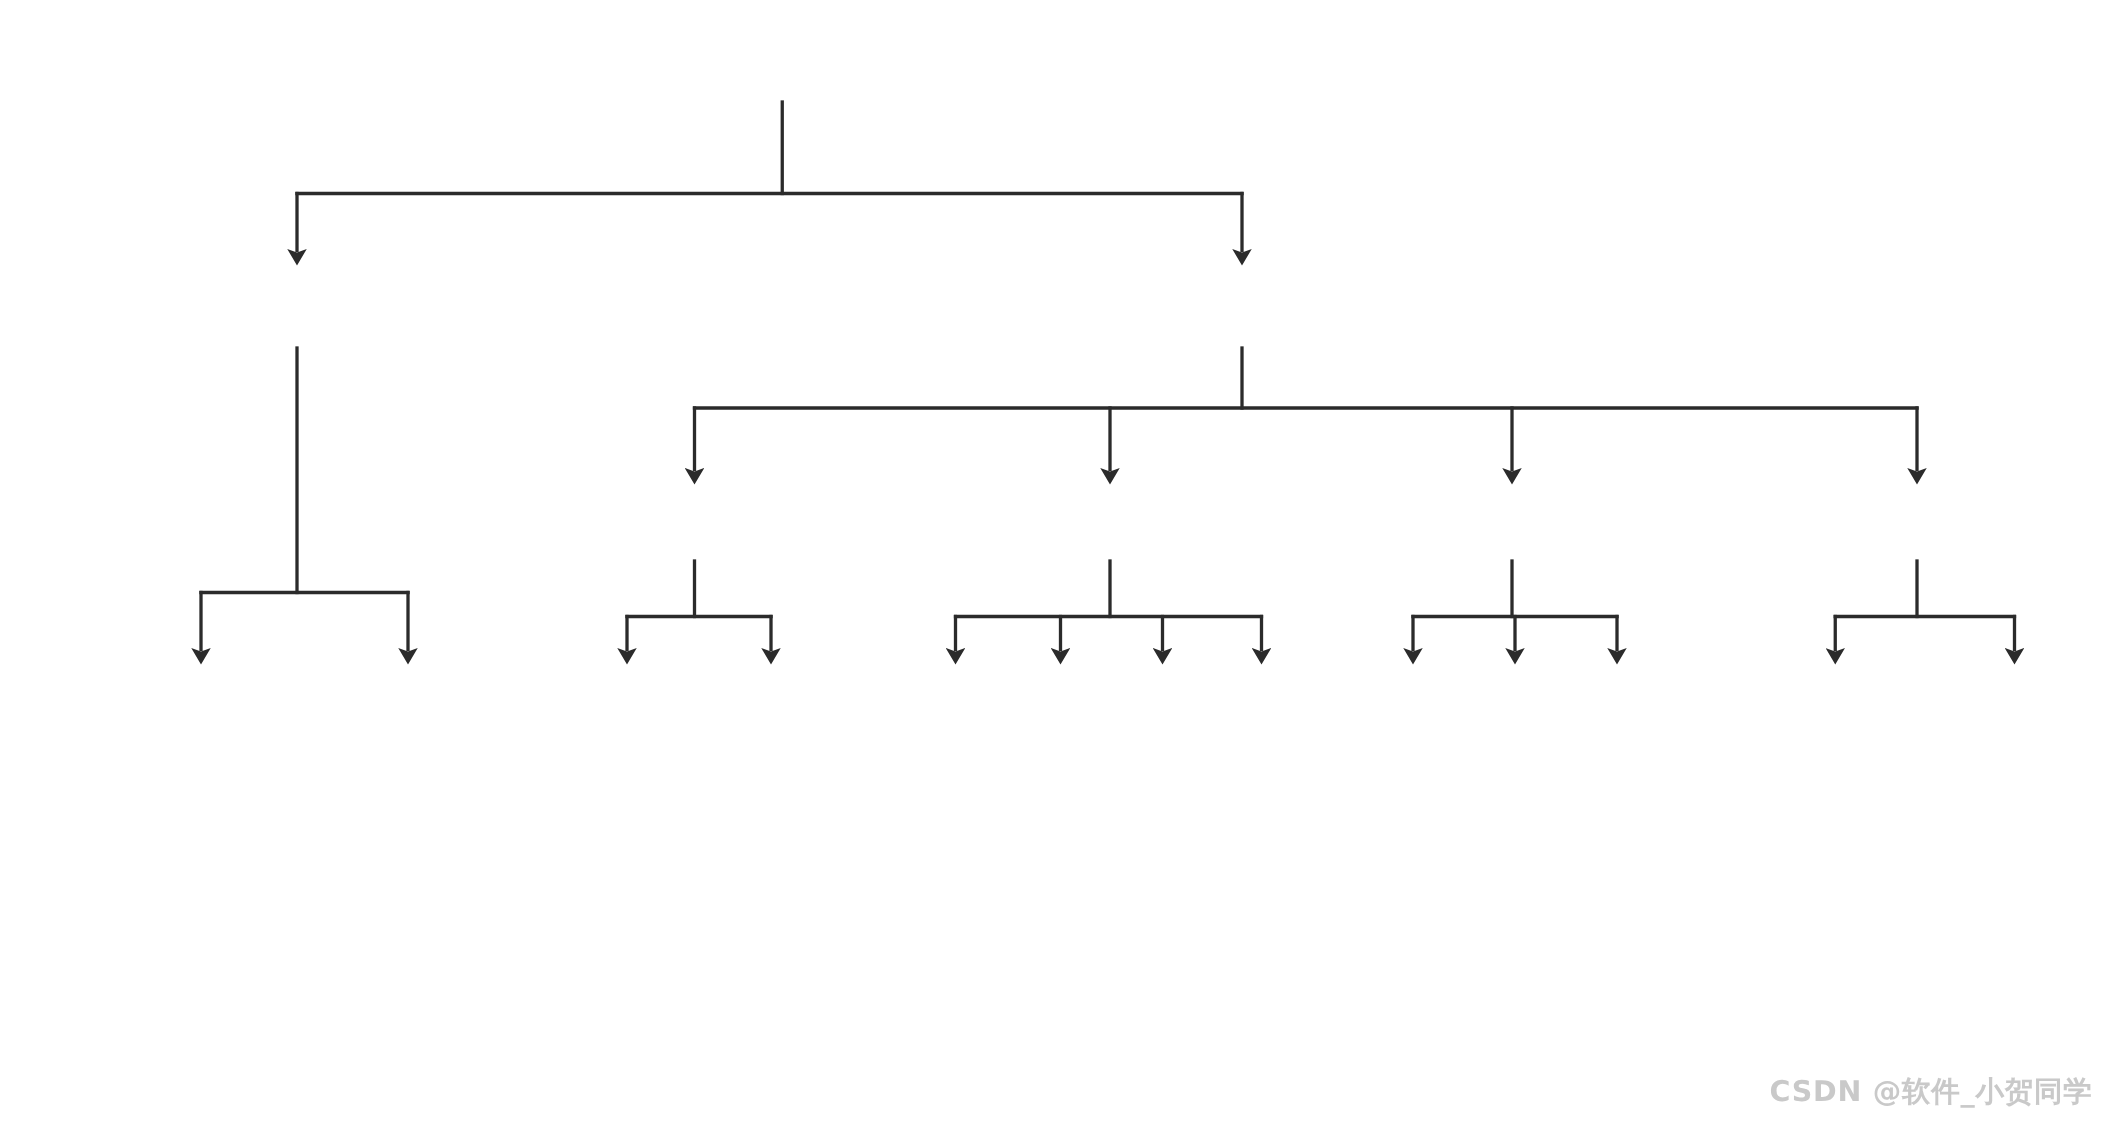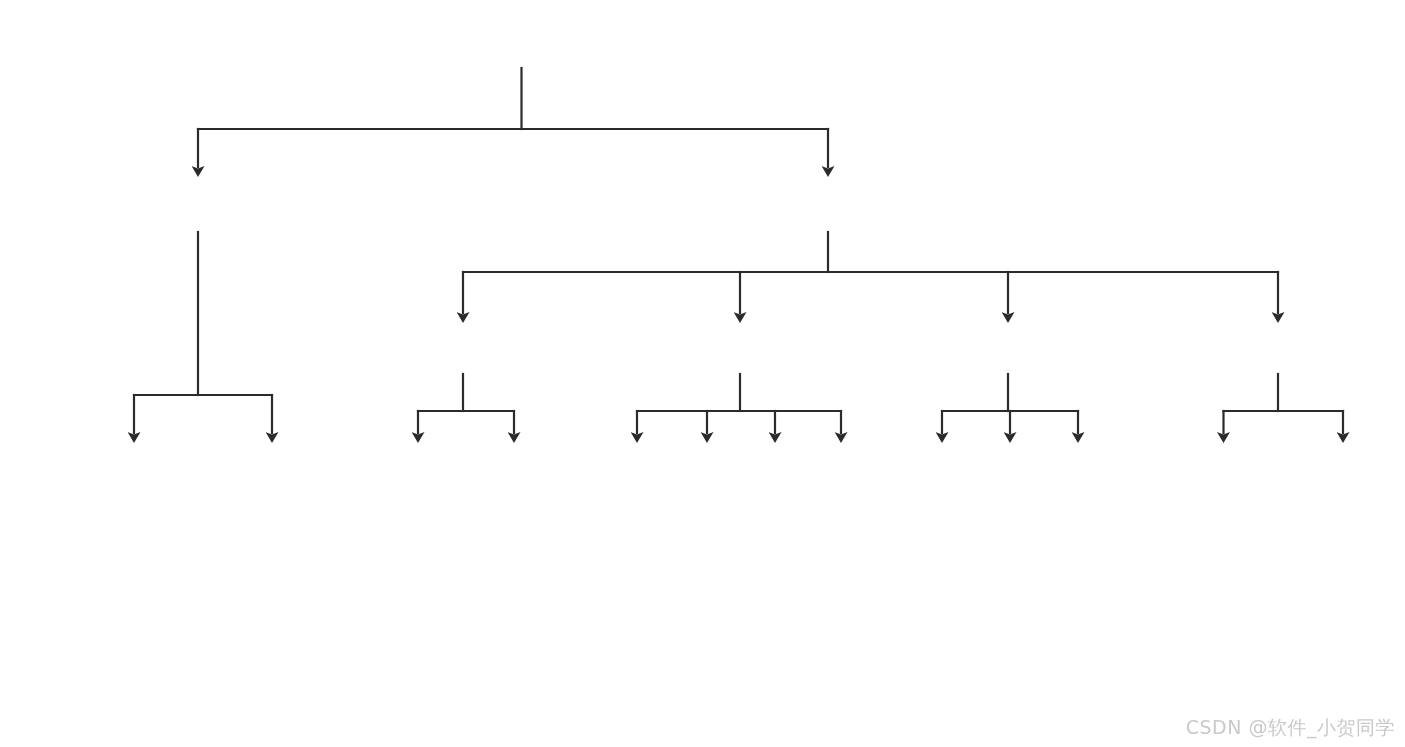--- a/index.html
+++ b/index.html
@@ -12,20 +12,21 @@
     height: 747px;
     font-family: "DejaVu Sans", "Liberation Sans", sans-serif;
     overflow: hidden;
     position: relative;
   }
   #diagram-root {
     position: absolute;
     left: 0; top: 0;
     width: 1405px;
     height: 747px;
+    font-weight: bold;
   }
   svg.flow {
     display: block;
     width: 1405px;
     height: 747px;
   }
   .conn {
     stroke: #2b2b2b;
     stroke-width: 2.2;
     fill: none;

